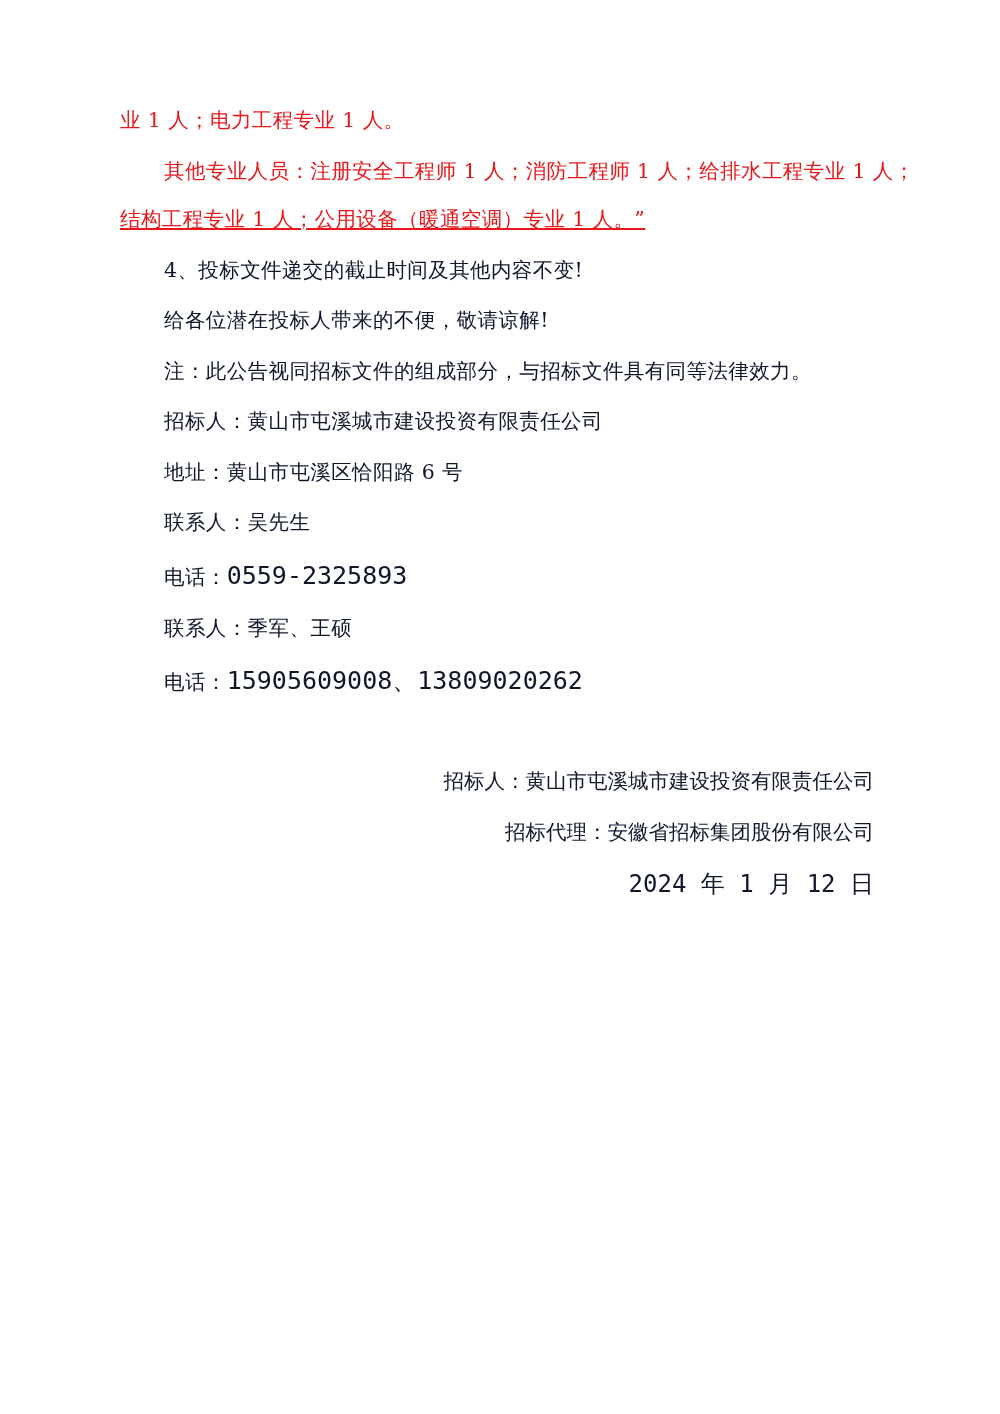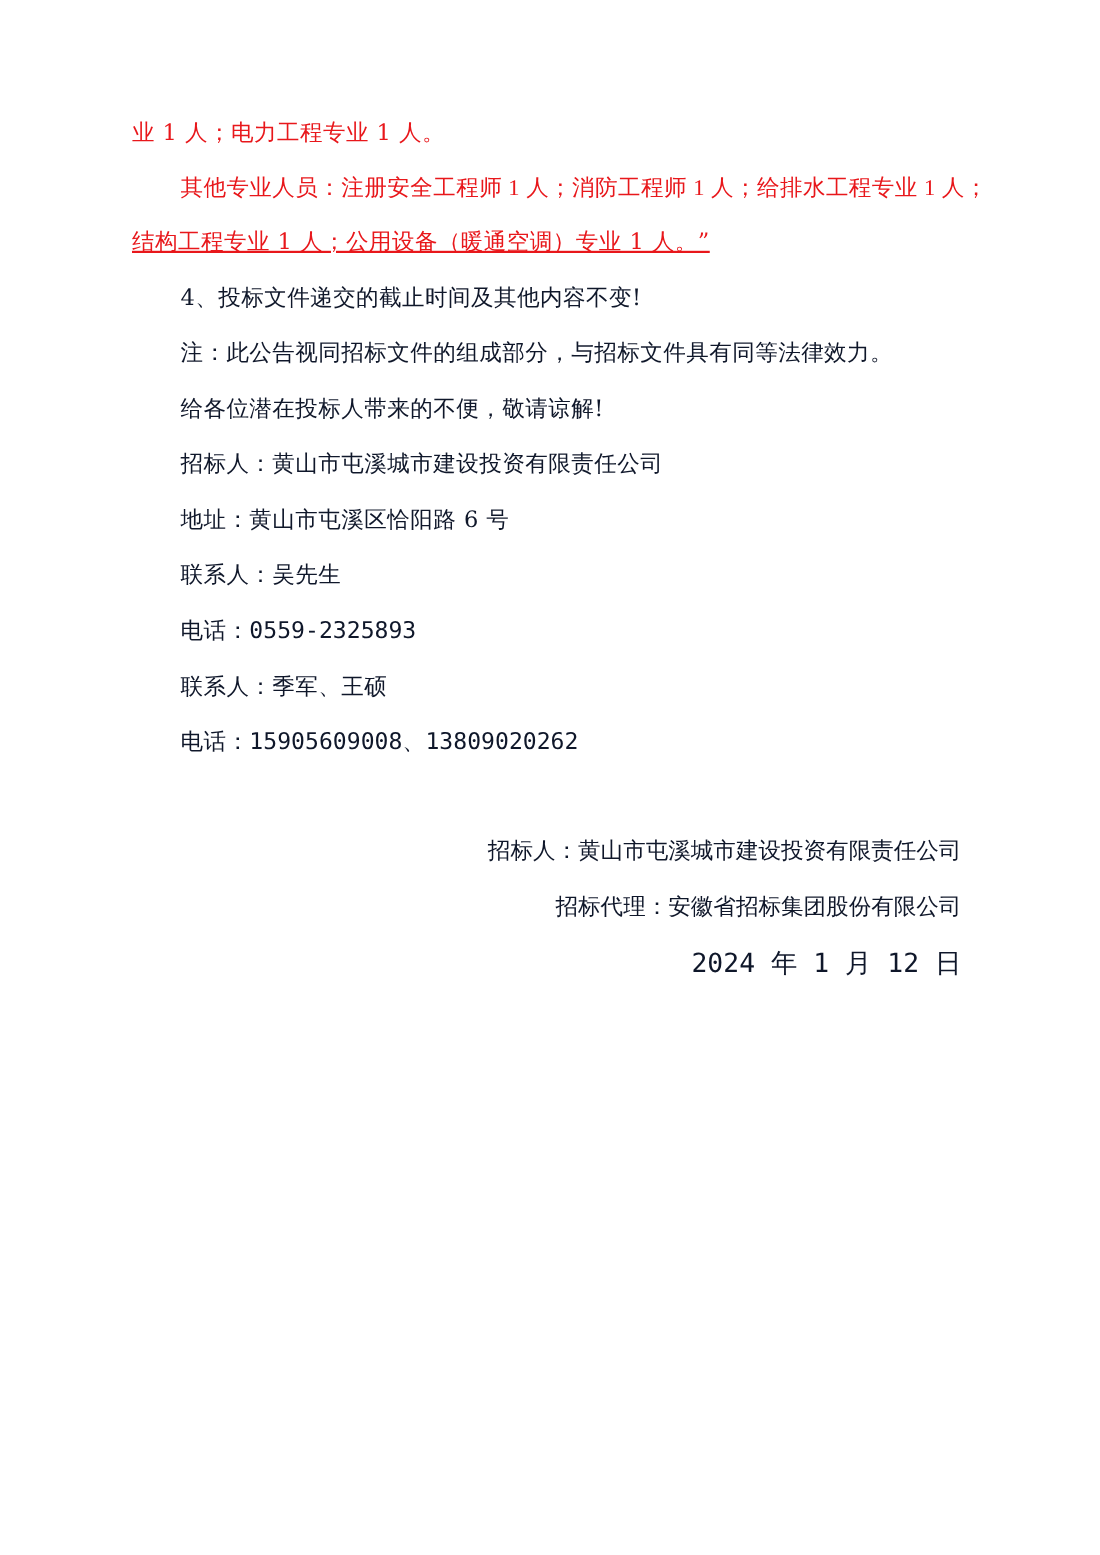--- a/index.html
+++ b/index.html
@@ -32,27 +32,27 @@
   .red {
     color: #e8171b;
   }
   .blk {
     color: #0f172a;
   }
   .indent {
     text-indent: 44px;
   }
   .sp-0  { margin-top: 0px; }
-  .sp-a  { margin-top: 30px; font-family: Liberation Serif, serif; }
+  .sp-a  { margin-top: 30px; }
   .sp-b  { margin-top: 28px; text-decoration: underline; }
   .sp-c  { margin-top: 30px; }
 
   .mono {
     font-family: "DejaVu Sans Mono", "Liberation Mono", monospace;
-    font-size: 21px;
+    font-size: 25px;
     letter-spacing: 0px;
   }
   .signblock {
     margin-top: 78px;
     text-align: right;
     padding-right: 6px;
   }
   .signline {
     font-size: 20.5px;
     line-height: 1.0;
@@ -73,23 +73,23 @@
 <div class="page">
 
   <p class="para red sp-0">业 1 人；电力工程专业 1 人。</p>
 
   <p class="para red indent sp-a">其他专业人员：注册安全工程师 1 人；消防工程师 1 人；给排水工程专业 1 人；</p>
 
   <p class="para red sp-b">结构工程专业 1 人；公用设备（暖通空调）专业 1 人。”</p>
 
   <p class="para blk indent sp-c">4、投标文件递交的截止时间及其他内容不变!</p>
 
+  <p class="para blk indent sp-c">给各位潜在投标人带来的不便，敬请谅解!</p>
+
   <p class="para blk indent sp-c">注：此公告视同招标文件的组成部分，与招标文件具有同等法律效力。</p>
-
-  <p class="para blk indent sp-c">给各位潜在投标人带来的不便，敬请谅解!</p>
 
 
   <p class="para blk indent sp-c">招标人：黄山市屯溪城市建设投资有限责任公司</p>
 
   <p class="para blk indent sp-c">地址：黄山市屯溪区恰阳路 6 号</p>
 
   <p class="para blk indent sp-c">联系人：吴先生</p>
 
   <p class="para blk indent sp-c"><span>电话：</span><span class="mono">0559-2325893</span></p>
 

